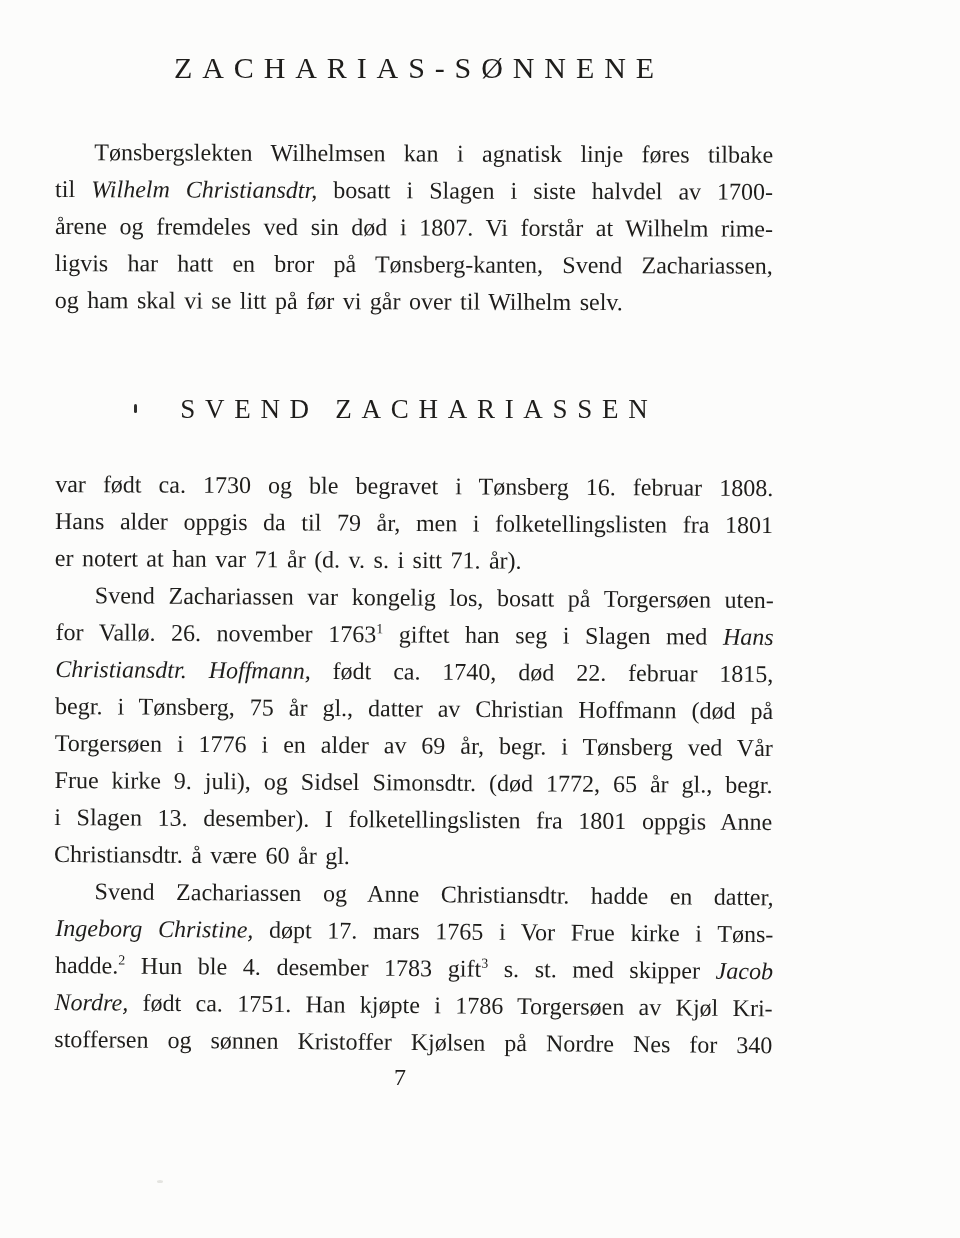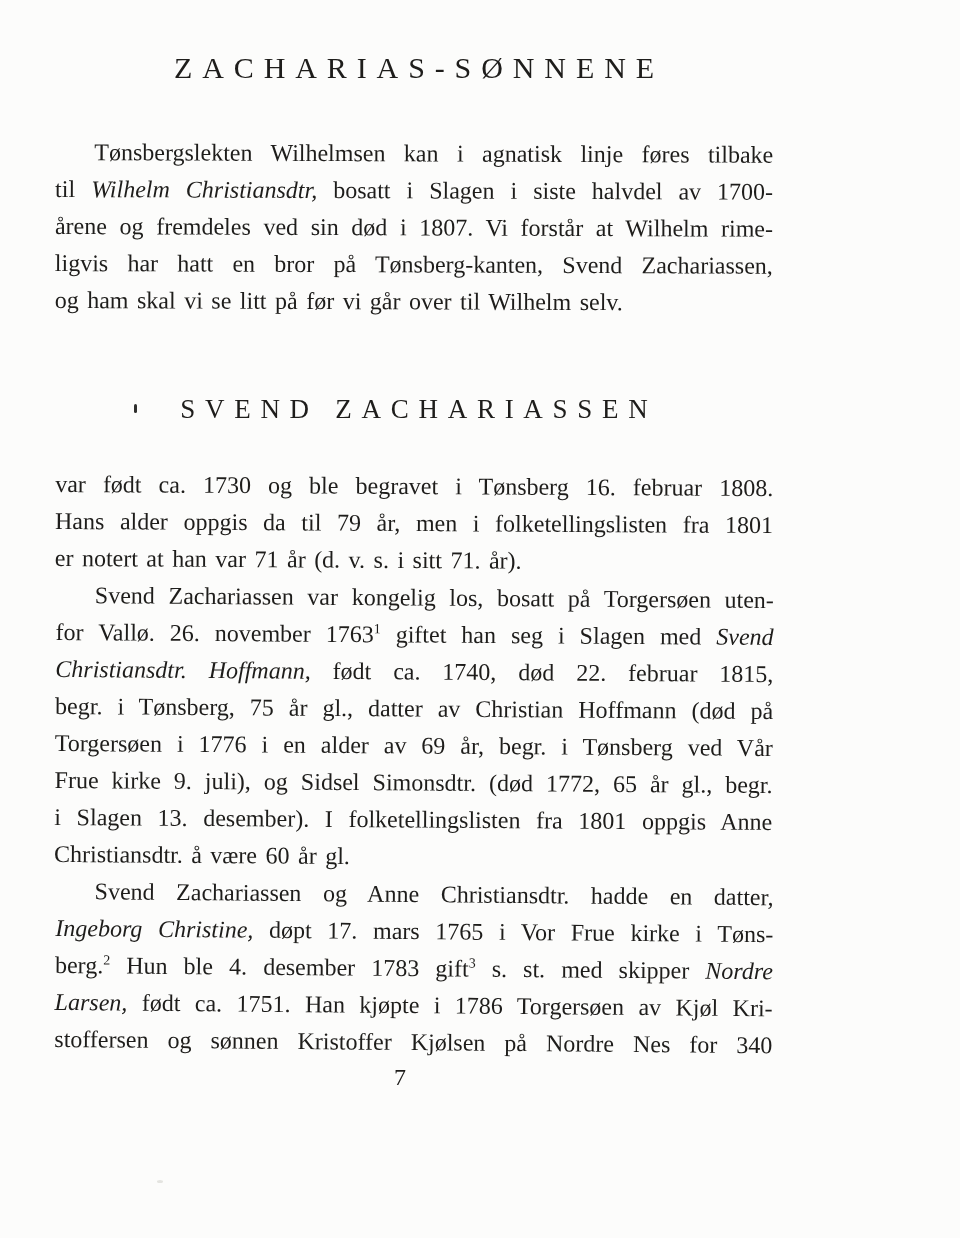--- a/index.html
+++ b/index.html
@@ -92,34 +92,34 @@
   <div class="heading">SVEND ZACHARIASSEN</div>
 
   <div class="para p2">
       <div class="line"><span>var født ca. 1730 og ble begravet i Tønsberg 16. februar 1808.</span></div>
       <div class="line"><span>Hans alder oppgis da til 79 år, men i folketellingslisten fra 1801</span></div>
       <div class="line last"><span>er notert at han var 71 år (d. v. s. i sitt 71. år).</span></div>
     </div>
 
   <div class="para p3">
       <div class="line indent"><span>Svend Zachariassen var kongelig los, bosatt på Torgersøen uten-</span></div>
-      <div class="line"><span>for Vallø. 26. november 1763</span><sup>1</sup><span> giftet han seg i Slagen med </span><i>Svend</i></div>
+      <div class="line"><span>for Vallø. 26. november 1763</span><sup>1</sup><span> giftet han seg i Slagen med </span><i>Hans</i></div>
       <div class="line"><i>Christiansdtr. Hoffmann,</i><span> født ca. 1740, død 22. februar 1815,</span></div>
       <div class="line"><span>begr. i Tønsberg, 75 år gl., datter av Christian Hoffmann (død på</span></div>
       <div class="line"><span>Torgersøen i 1776 i en alder av 69 år, begr. i Tønsberg ved Vår</span></div>
       <div class="line"><span>Frue kirke 9. juli), og Sidsel Simonsdtr. (død 1772, 65 år gl., begr.</span></div>
       <div class="line"><span>i Slagen 13. desember). I folketellingslisten fra 1801 oppgis Anne</span></div>
       <div class="line last"><span>Christiansdtr. å være 60 år gl.</span></div>
     </div>
 
   <div class="para p4">
       <div class="line indent"><span>Svend Zachariassen og Anne Christiansdtr. hadde en datter,</span></div>
       <div class="line"><i>Ingeborg Christine,</i><span> døpt 17. mars 1765 i Vor Frue kirke i Tøns-</span></div>
-      <div class="line"><span>berg.</span><sup>2</sup><span> Hun ble 4. desember 1783 gift</span><sup>3</sup><span> s. st. med skipper </span><i>Nordre</i></div>
-      <div class="line"><i>Larsen,</i><span> født ca. 1751. Han kjøpte i 1786 Torgersøen av Kjøl Kri-</span></div>
+      <div class="line"><span>hadde.</span><sup>2</sup><span> Hun ble 4. desember 1783 gift</span><sup>3</sup><span> s. st. med skipper </span><i>Jacob</i></div>
+      <div class="line"><i>Nordre,</i><span> født ca. 1751. Han kjøpte i 1786 Torgersøen av Kjøl Kri-</span></div>
       <div class="line"><span>stoffersen og sønnen Kristoffer Kjølsen på Nordre Nes for 340</span></div>
     </div>
 
   <div class="pagenum-row">
     <span>7</span>
   </div>
 
   <div class="speck s1"></div>
   <div class="speck s2"></div>
   <div class="speck s3"></div>

